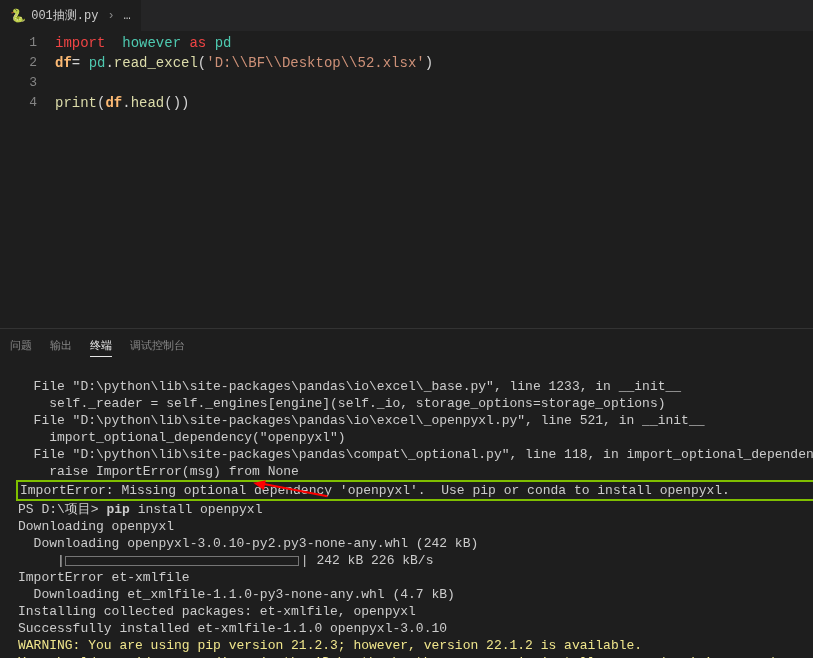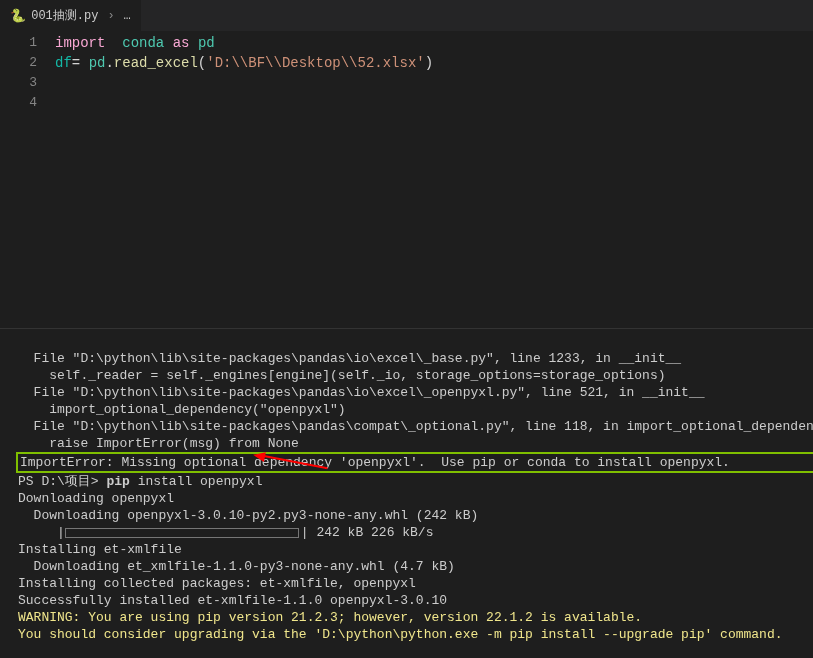--- a/index.html
+++ b/index.html
@@ -56,23 +56,23 @@
       text-align: right;
       padding-right: 18px;
       color: #858585;
       font-size: 13px;
       user-select: none;
     }
     .code {
       font-size: 14px;
       white-space: pre;
     }
-    .kw { color: #f9a8d4; }
+    .kw { color: #ef4444; }
     .mod { color: #4ec9b0; }
-    .var { color: #14b8a6; }
+    .var { color: #fdba74; font-weight: bold; }
     .fn { color: #dcdcaa; }
     .str { color: #ce9178; }
     .cmt { color: #6a9955; }
     .pun { color: #d4d4d4; }
     .panel {
       border-top: 1px solid #333;
       height: 330px;
       display: flex;
       flex-direction: column;
     }
@@ -161,49 +161,56 @@
     <span class="tab-icon">🐍</span>
     <span>001抽测.py</span>
     <span class="breadcrumb-sep">›</span>
     <span>…</span>
   </div>
 </div>
 
 <div class="editor" id="editor">
     <div class="line">
       <div class="gutter">1</div>
-      <div class="code"><span class="kw">import</span><span class="pun">  </span><span class="mod">conda</span><span class="pun"> </span><span class="kw">as</span><span class="pun"> </span><span class="mod">pd</span></div>
+      <div class="code"><span class="kw">import</span><span class="pun">  </span><span class="mod">however</span><span class="pun"> </span><span class="kw">as</span><span class="pun"> </span><span class="mod">pd</span></div>
     </div>
     <div class="line">
       <div class="gutter">2</div>
       <div class="code"><span class="var">df</span><span class="pun">= </span><span class="mod">pd</span><span class="pun">.</span><span class="fn">read_excel</span><span class="pun">(</span><span class="str">'D:\\BF\\Desktop\\52.xlsx'</span><span class="pun">)</span></div>
     </div>
     <div class="line">
       <div class="gutter">3</div>
     </div>
     <div class="line">
       <div class="gutter">4</div>
+      <div class="code"><span class="fn">print</span><span class="pun">(</span><span class="var">df</span><span class="pun">.</span><span class="fn">head</span><span class="pun">())</span></div>
     </div>
   </div>
 
 <div class="panel">
+  <div class="panel-tabs">
+    <div class="panel-tab">问题</div>
+    <div class="panel-tab">输出</div>
+    <div class="panel-tab active">终端</div>
+    <div class="panel-tab">调试控制台</div>
+  </div>
   <div class="terminal-wrap">
     <div class="terminal">
 <span class="term-line">  File "D:\python\lib\site-packages\pandas\io\excel\_base.py", line 1233, in __init__</span>
 <span class="term-line">    self._reader = self._engines[engine](self._io, storage_options=storage_options)</span>
 <span class="term-line">  File "D:\python\lib\site-packages\pandas\io\excel\_openpyxl.py", line 521, in __init__</span>
 <span class="term-line">    import_optional_dependency("openpyxl")</span>
 <span class="term-line">  File "D:\python\lib\site-packages\pandas\compat\_optional.py", line 118, in import_optional_dependency</span>
 <span class="term-line">    raise ImportError(msg) from None</span>
 <span class="highlight-box"><span class="term-line">ImportError: Missing optional dependency 'openpyxl'.  Use pip or conda to install openpyxl.</span>                    </span>
 <span class="term-line"><span>PS D:\项目&gt; </span><span class="pip-word">pip</span><span> install openpyxl</span></span>
 <span class="term-line">Downloading openpyxl</span>
 <span class="term-line">  Downloading openpyxl-3.0.10-py2.py3-none-any.whl (242 kB)</span>
 <span class="term-line"><span>     |</span><span class="progress-bar-outer"><span class="progress-bar-inner"></span></span><span>| 242 kB 226 kB/s</span></span>
-<span class="term-line">Installing et-xmlfile</span>
+<span class="term-line">ImportError et-xmlfile</span>
 <span class="term-line">  Downloading et_xmlfile-1.1.0-py3-none-any.whl (4.7 kB)</span>
 <span class="term-line">Installing collected packages: et-xmlfile, openpyxl</span>
 <span class="term-line">Successfully installed et-xmlfile-1.1.0 openpyxl-3.0.10</span>
 <span class="term-line yellow-warn">WARNING: You are using pip version 21.2.3; however, version 22.1.2 is available.</span>
 <span class="term-line yellow-warn">You should consider upgrading via the 'D:\python\python.exe -m pip install --upgrade pip' command.</span>
 </div>
     <div class="arrow-line"></div>
     <div class="arrow-head"></div>
   </div>
 </div>

